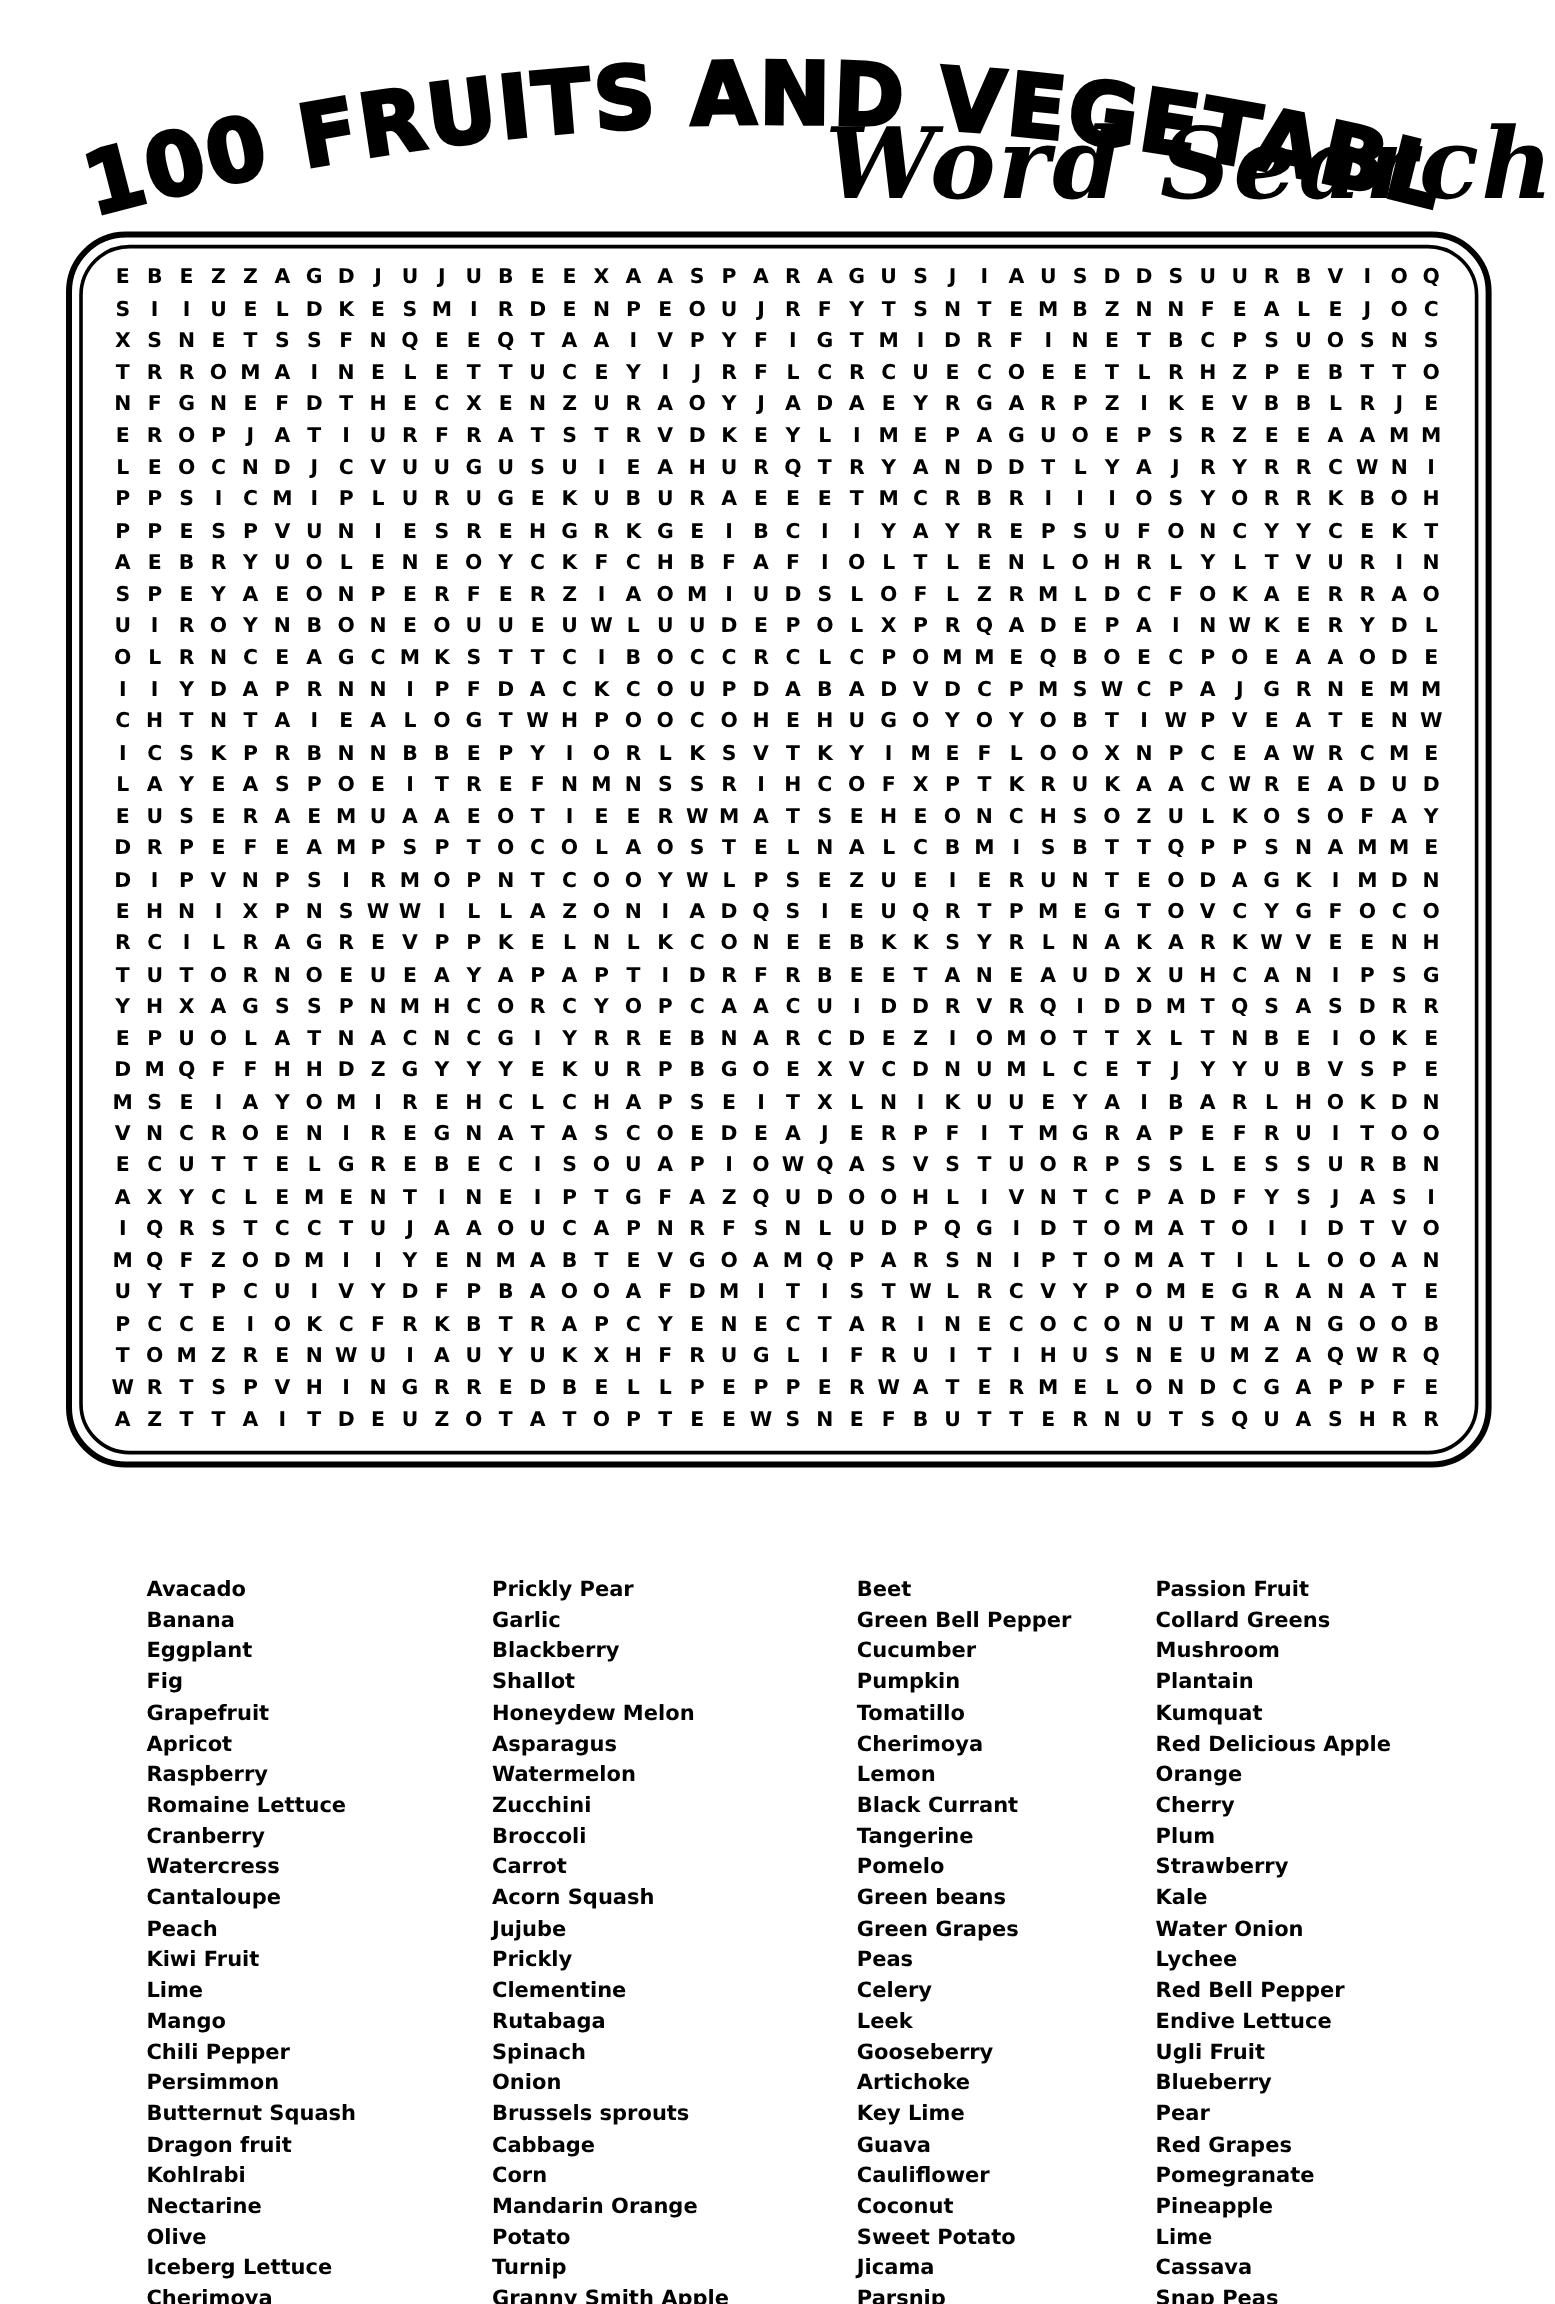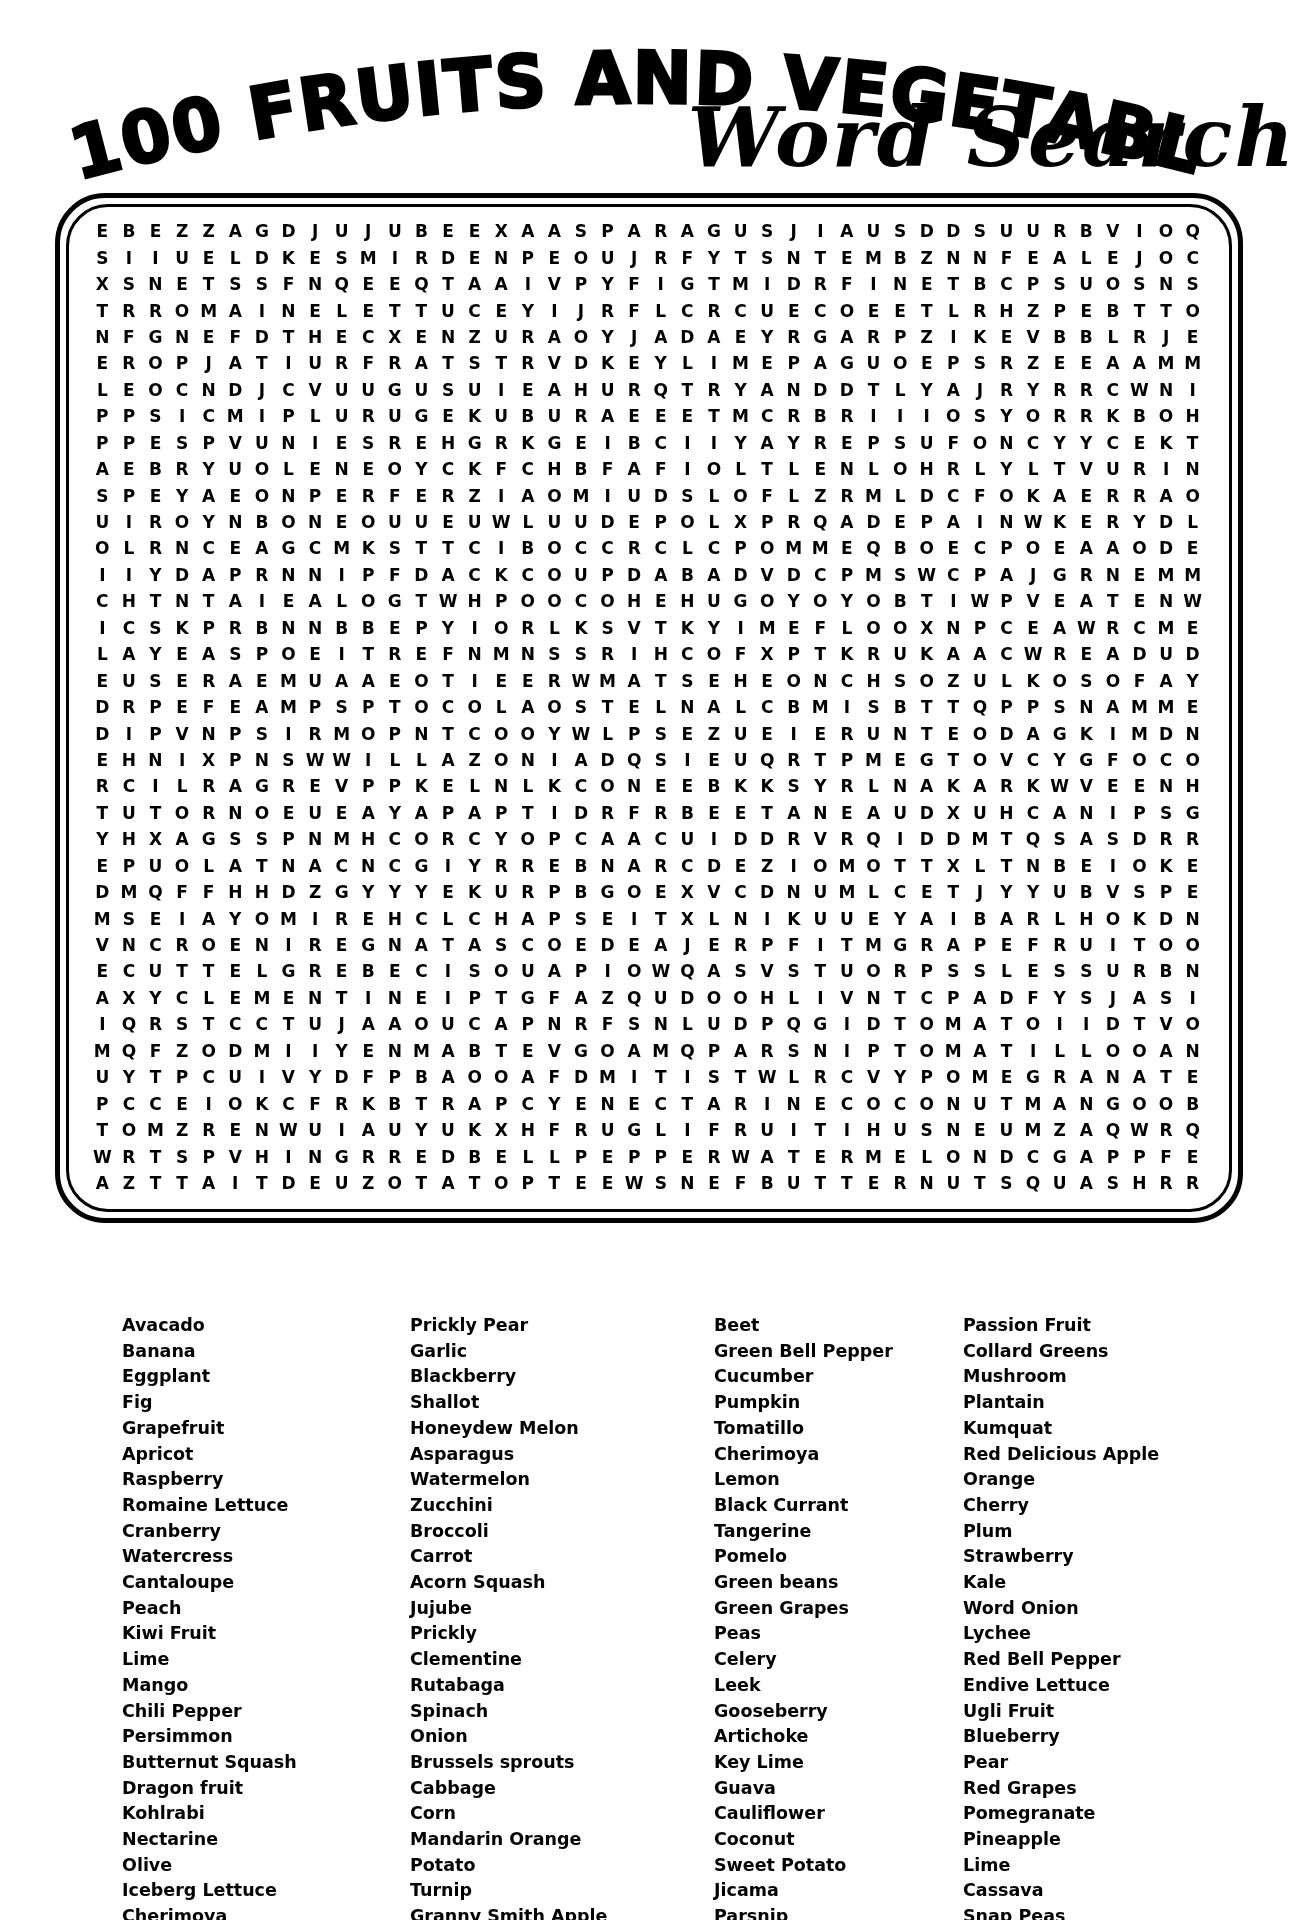--- a/index.html
+++ b/index.html
@@ -1745,21 +1745,21 @@
       <div class="word">Collard Greens</div>
       <div class="word">Mushroom</div>
       <div class="word">Plantain</div>
       <div class="word">Kumquat</div>
       <div class="word">Red Delicious Apple</div>
       <div class="word">Orange</div>
       <div class="word">Cherry</div>
       <div class="word">Plum</div>
       <div class="word">Strawberry</div>
       <div class="word">Kale</div>
-      <div class="word">Word Onion</div>
+      <div class="word">Water Onion</div>
       <div class="word">Lychee</div>
       <div class="word">Red Bell Pepper</div>
       <div class="word">Endive Lettuce</div>
       <div class="word">Ugli Fruit</div>
       <div class="word">Blueberry</div>
       <div class="word">Pear</div>
       <div class="word">Red Grapes</div>
       <div class="word">Pomegranate</div>
       <div class="word">Pineapple</div>
       <div class="word">Lime</div>

